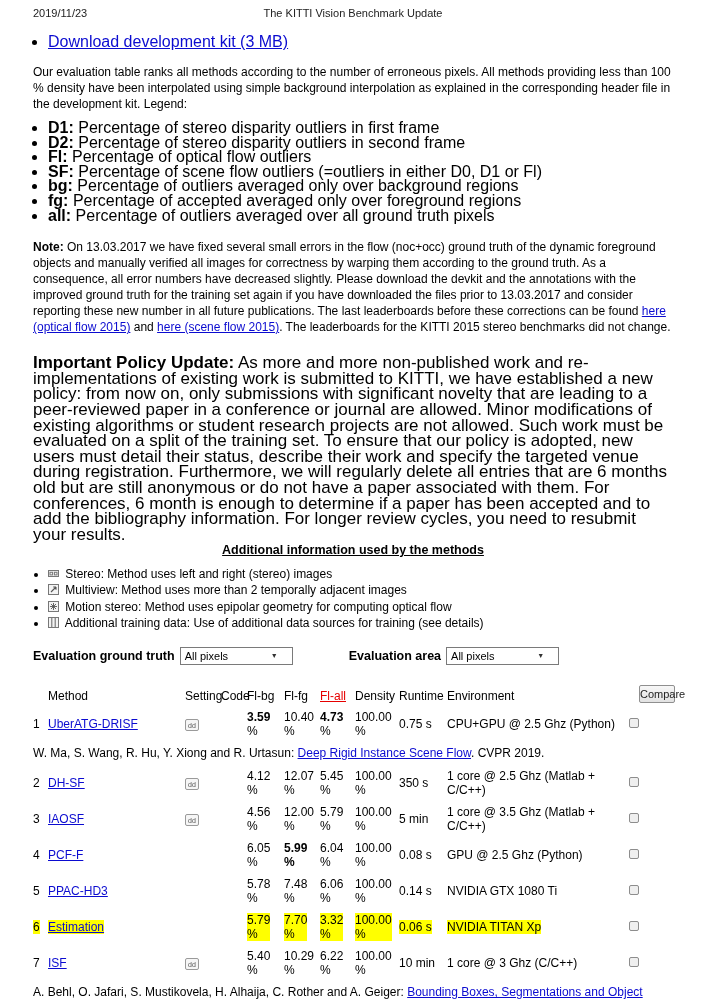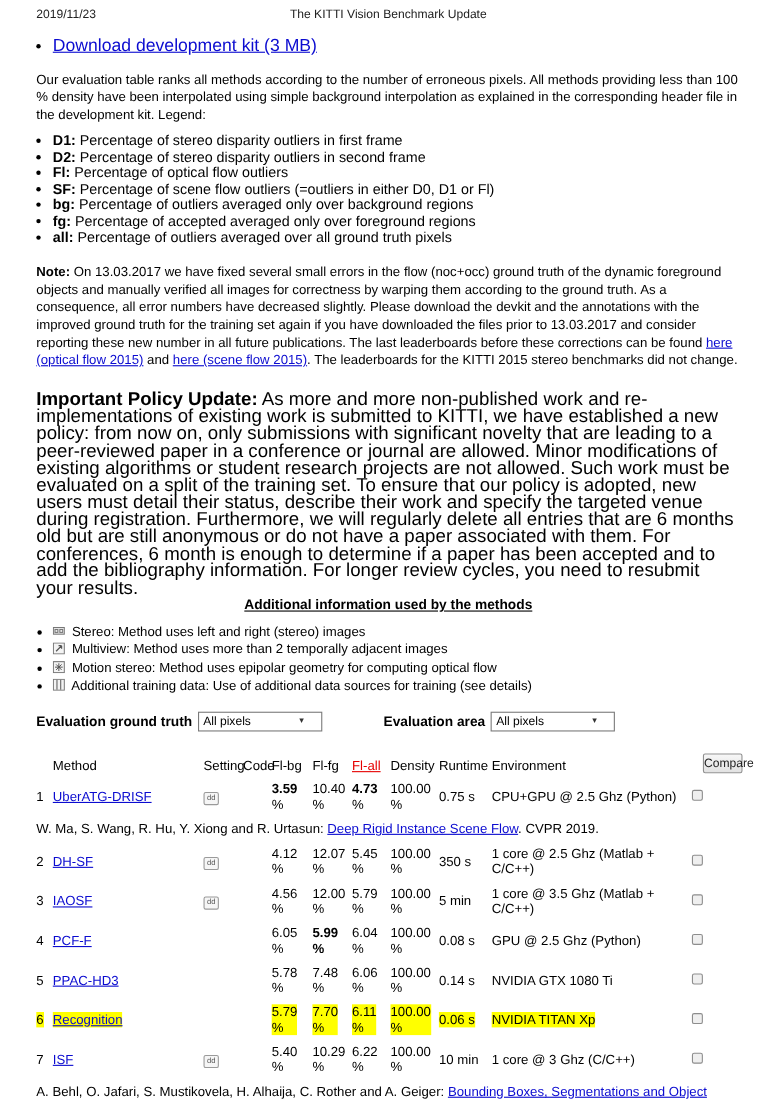--- a/index.html
+++ b/index.html
@@ -10,21 +10,21 @@
   .print-header { display:grid; grid-template-columns:1fr auto 1fr; font-size:11px; color:#222; }
   .print-header .pt { text-align:center; }
 
   ul.download { margin:15px 0 0 15px; }
   ul.download li { line-height:15px; }
   a { color:#0b0bd0; text-decoration:underline; cursor:pointer; }
 
   p.body-text { margin-top:15px; font-size:12px; line-height:16px; }
   b { font-weight:bold; }
 
-  ul.legend { margin:9px 0 0 15px; font-size:13px; }
+  ul.legend { margin:9px 0 0 15px; font-size:16px; }
   ul.legend li { line-height:14.6px; }
 
   p.note { margin-top:16px; font-size:12px; line-height:16px; }
   p.policy { margin-top:20px; font-size:17px; line-height:15.6px; }
   .center-heading { text-align:center; font-size:12.5px; font-weight:bold; text-decoration:underline; line-height:16px; }
 
   ul.iconlist { margin:9px 0 0 15px; font-size:12px; }
   ul.iconlist li { line-height:15.2px; }
   .mini-icon { display:inline-block; vertical-align:-1px; margin-right:3px; }
 
@@ -279,26 +279,26 @@
           <span class="line">100.00</span>
           <span class="line">%</span>
         </span>
       <span>0.14 s</span>
       <span class="env">NVIDIA GTX 1080 Ti</span>
       <span><span class="checkbox"></span></span>
     </div>
 
     <div class="trow row-hl">
       <span><span class="hlb">6</span></span>
-      <span><a class="hlb">Recognition</a></span>
+      <span><a class="hlb">Estimation</a></span>
       <span></span>
       <span></span>
       <span class="num"><span class="cc"><span class="line">5.79</span><span class="line">%</span></span></span>
       <span class="num"><span class="cc"><span class="line">7.70</span><span class="line">%</span></span></span>
-      <span class="num"><span class="cc"><span class="line">6.11</span><span class="line">%</span></span></span>
+      <span class="num"><span class="cc"><span class="line">3.32</span><span class="line">%</span></span></span>
       <span class="num"><span class="cc"><span class="line">100.00</span><span class="line">%</span></span></span>
       <span><span class="hlb">0.06 s</span></span>
       <span class="env"><span class="hlb">NVIDIA TITAN Xp</span></span>
       <span><span class="checkbox"></span></span>
     </div>
 
     <div class="trow">
       <span>7</span>
       <span><a>ISF</a></span>
       <span><span class="dd-icon"></span></span>

